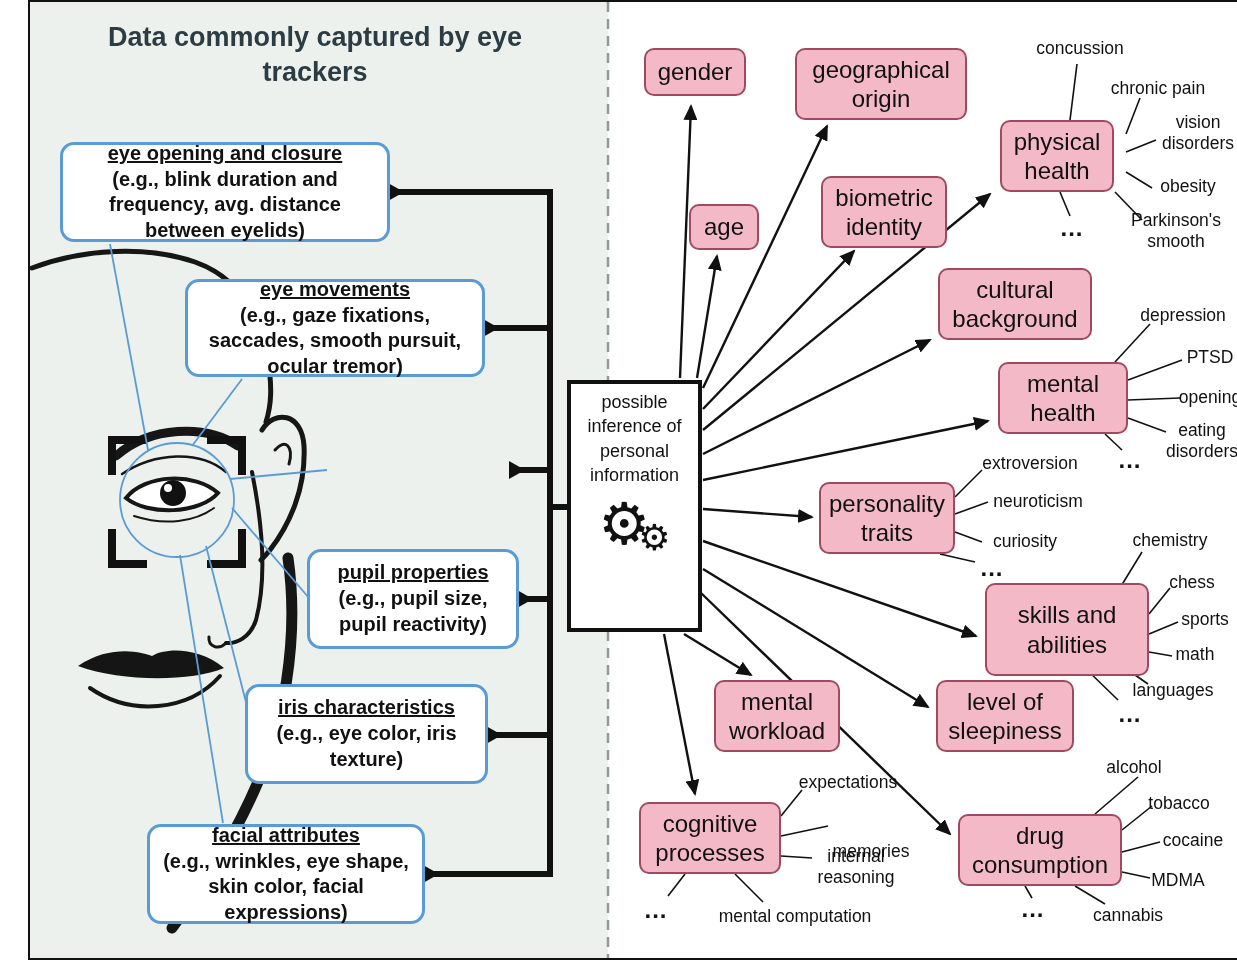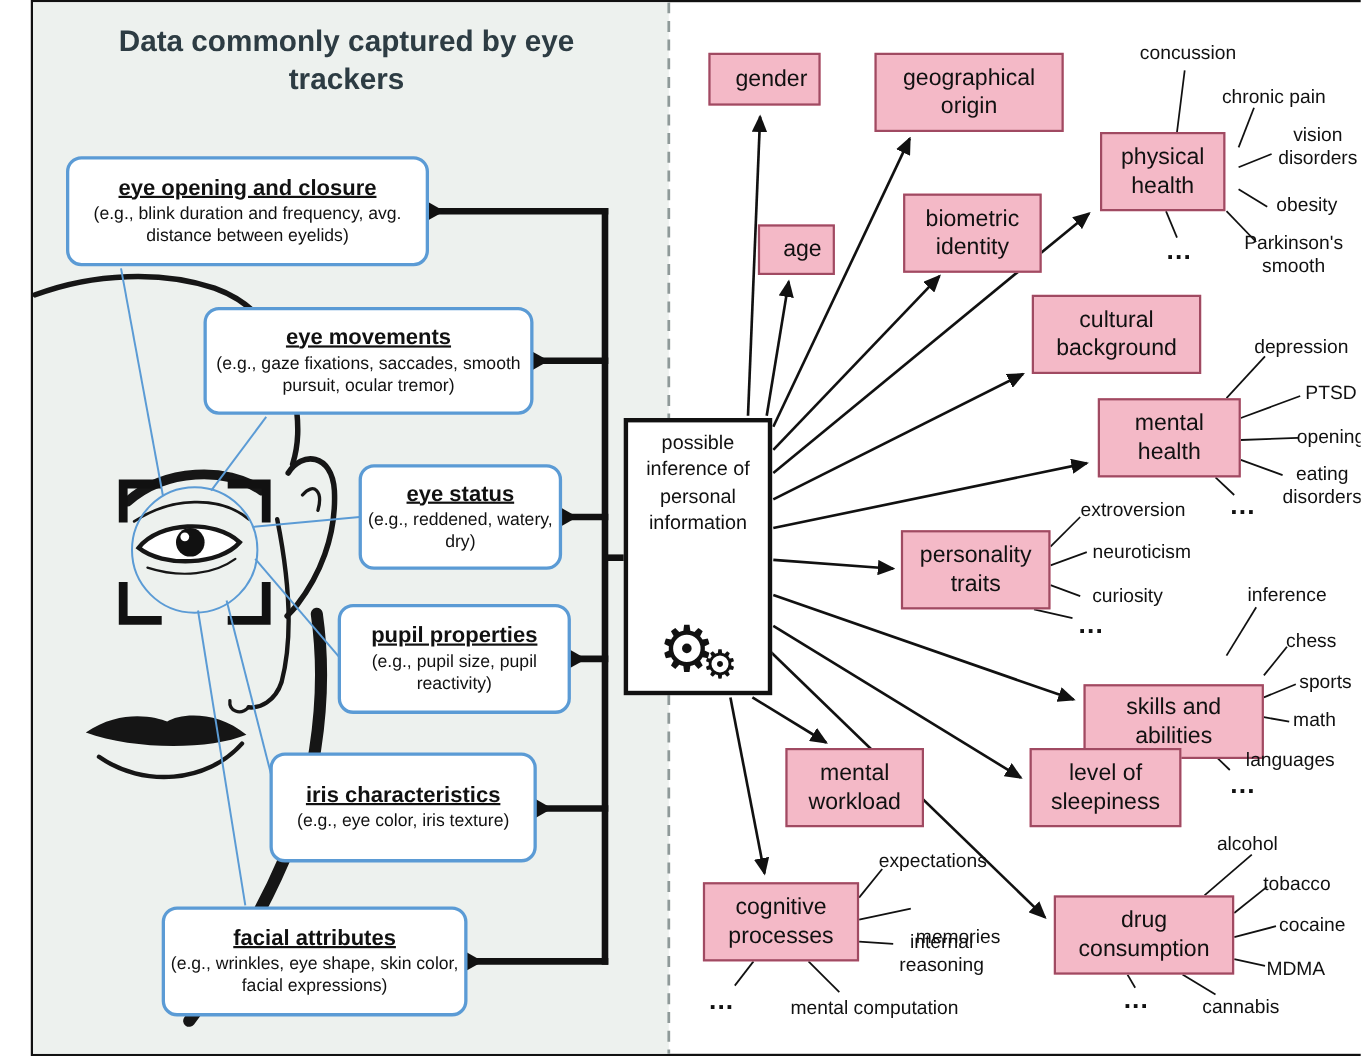--- a/index.html
+++ b/index.html
@@ -6,30 +6,30 @@
   .canvas{position:relative;width:1237px;height:960px;border:2px solid #111;box-sizing:border-box;
           background:#fff;font-family:"Liberation Sans",sans-serif;color:#111;overflow:hidden;margin-left:28px;}
   .left-bg{position:absolute;left:0;top:0;width:578px;height:960px;background:#edf1ee;}
   svg.art{position:absolute;left:0;top:0;pointer-events:none;z-index:1;}
   .page-title{position:absolute;left:60px;top:18px;width:450px;text-align:center;z-index:2;
               font-size:27px;font-weight:700;color:#2d3c43;line-height:1.3;}
   .cbox{position:absolute;z-index:2;background:#fff;border:3.5px solid #5b9bd5;border-radius:14px;
         display:flex;flex-direction:column;align-items:center;justify-content:center;
         padding:6px 4px;box-sizing:border-box;gap:2px;text-align:center;}
   .cbox-title{font-weight:700;font-size:20px;text-decoration:underline;line-height:1.2;}
-  .cbox-desc{font-size:16px;line-height:1.28;}
+  .cbox-desc{font-size:20px;line-height:1.28;font-weight:bold;}
   .hub{position:absolute;left:537px;top:378px;width:135px;height:252px;z-index:2;background:#fff;
        border:4px solid #111;box-sizing:border-box;display:flex;flex-direction:column;align-items:center;
-       justify-content:space-between;text-align:center;font-size:18px;line-height:1.35;padding:6px;}
+       justify-content:flex-start;text-align:center;font-size:18px;line-height:1.35;padding:6px;}
   .gears{margin-top:8px;line-height:1;white-space:nowrap;}
   .g1{font-size:58px;}
   .g2{font-size:36px;margin-left:-12px;vertical-align:-6px;display:inline-block;}
-  .pnode{position:absolute;z-index:2;background:#f4b9c7;border:2.5px solid #a04a62;border-radius:0;
-         display:flex;align-items:center;justify-content:flex-end;text-align:center;
-         font-size:21px;line-height:1.22;padding:4px 10px;box-sizing:border-box;}
+  .pnode{position:absolute;z-index:2;background:#f4b9c7;border:2.5px solid #a04a62;border-radius:10px;
+         display:flex;align-items:center;justify-content:center;text-align:center;
+         font-size:24px;line-height:1.22;padding:4px 10px;box-sizing:border-box;}
   .leaf{position:absolute;z-index:2;transform:translateX(-50%);text-align:center;
         font-size:17.5px;line-height:1.2;white-space:nowrap;}
   .leaf.wrap{white-space:normal;}
   .leaf.dots{font-size:24px;letter-spacing:1px;font-weight:600;}
 </style>
 </head>
 <body>
 
 <div class="canvas">
   <div class="left-bg"></div>
@@ -156,24 +156,20 @@
   <div class="page-title">Data commonly captured by eye trackers</div>
 
   <div class="cbox" style="left:30px;top:140px;width:330px;height:100px">
     <div class="cbox-title">eye opening and closure</div>
     <div class="cbox-desc">(e.g., blink duration and frequency, avg. distance between eyelids)</div>
   </div>
   <div class="cbox" style="left:155px;top:277px;width:300px;height:98px">
     <div class="cbox-title">eye movements</div>
     <div class="cbox-desc">(e.g., gaze fixations, saccades, smooth pursuit, ocular tremor)</div>
   </div>
-  <div class="cbox" style="left:296px;top:420px;width:185px;height:96px">
-    <div class="cbox-title">eye status</div>
-    <div class="cbox-desc">(e.g., reddened, watery, dry)</div>
-  </div>
   <div class="cbox" style="left:277px;top:547px;width:212px;height:100px">
     <div class="cbox-title">pupil properties</div>
     <div class="cbox-desc">(e.g., pupil size, pupil reactivity)</div>
   </div>
   <div class="cbox" style="left:215px;top:682px;width:243px;height:100px">
     <div class="cbox-title">iris characteristics</div>
     <div class="cbox-desc">(e.g., eye color, iris texture)</div>
   </div>
   <div class="cbox" style="left:117px;top:822px;width:278px;height:100px">
     <div class="cbox-title">facial attributes</div>
@@ -202,21 +198,21 @@
     </div>
   <div class="pnode" style="left:908px;top:266px;width:154px;height:72px">
       <span>cultural background</span>
     </div>
   <div class="pnode" style="left:968px;top:360px;width:130px;height:72px">
       <span>mental health</span>
     </div>
   <div class="pnode" style="left:789px;top:480px;width:136px;height:72px">
       <span>personality traits</span>
     </div>
-  <div class="pnode" style="left:955px;top:620px;width:164px;height:68px">
+  <div class="pnode" style="left:955px;top:581px;width:164px;height:93px">
       <span>skills and abilities</span>
     </div>
   <div class="pnode" style="left:684px;top:678px;width:126px;height:72px">
       <span>mental workload</span>
     </div>
   <div class="pnode" style="left:906px;top:678px;width:138px;height:72px">
       <span>level of sleepiness</span>
     </div>
   <div class="pnode" style="left:609px;top:800px;width:142px;height:72px">
       <span>cognitive processes</span>
@@ -236,21 +232,21 @@
   <span class="leaf" style="left:1180px;top:345px">PTSD</span>
   <span class="leaf" style="left:1180px;top:385px">opening</span>
   <span class="leaf wrap" style="left:1172px;top:418px;width:88px">eating disorders</span>
   <span class="leaf dots" style="left:1100px;top:444px">...</span>
 
   <span class="leaf" style="left:1000px;top:451px">extroversion</span>
   <span class="leaf" style="left:1008px;top:489px">neuroticism</span>
   <span class="leaf" style="left:995px;top:529px">curiosity</span>
   <span class="leaf dots" style="left:962px;top:552px">...</span>
 
-  <span class="leaf" style="left:1140px;top:528px">inference</span>
+  <span class="leaf" style="left:1140px;top:528px">chemistry</span>
   <span class="leaf" style="left:1162px;top:570px">chess</span>
   <span class="leaf" style="left:1175px;top:607px">sports</span>
   <span class="leaf" style="left:1165px;top:642px">math</span>
   <span class="leaf" style="left:1143px;top:678px">languages</span>
   <span class="leaf dots" style="left:1100px;top:698px">...</span>
 
   <span class="leaf" style="left:818px;top:770px">expectations</span>
   <span class="leaf" style="left:841px;top:839px">memories</span>
   <span class="leaf wrap" style="left:826px;top:844px;width:100px">internal reasoning</span>
   <span class="leaf" style="left:765px;top:904px">mental computation</span>

